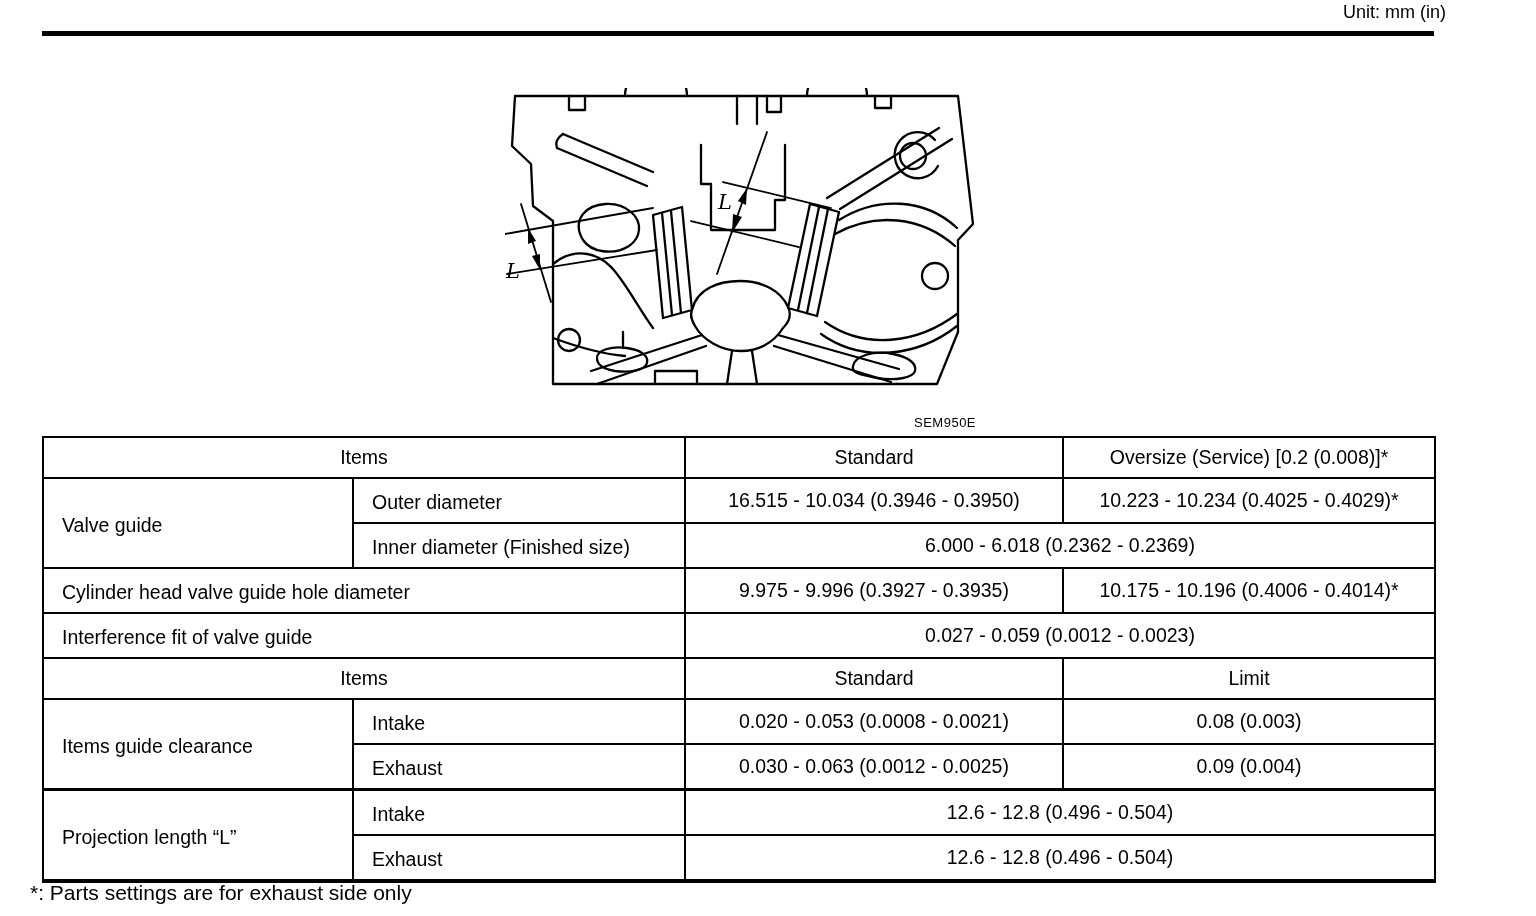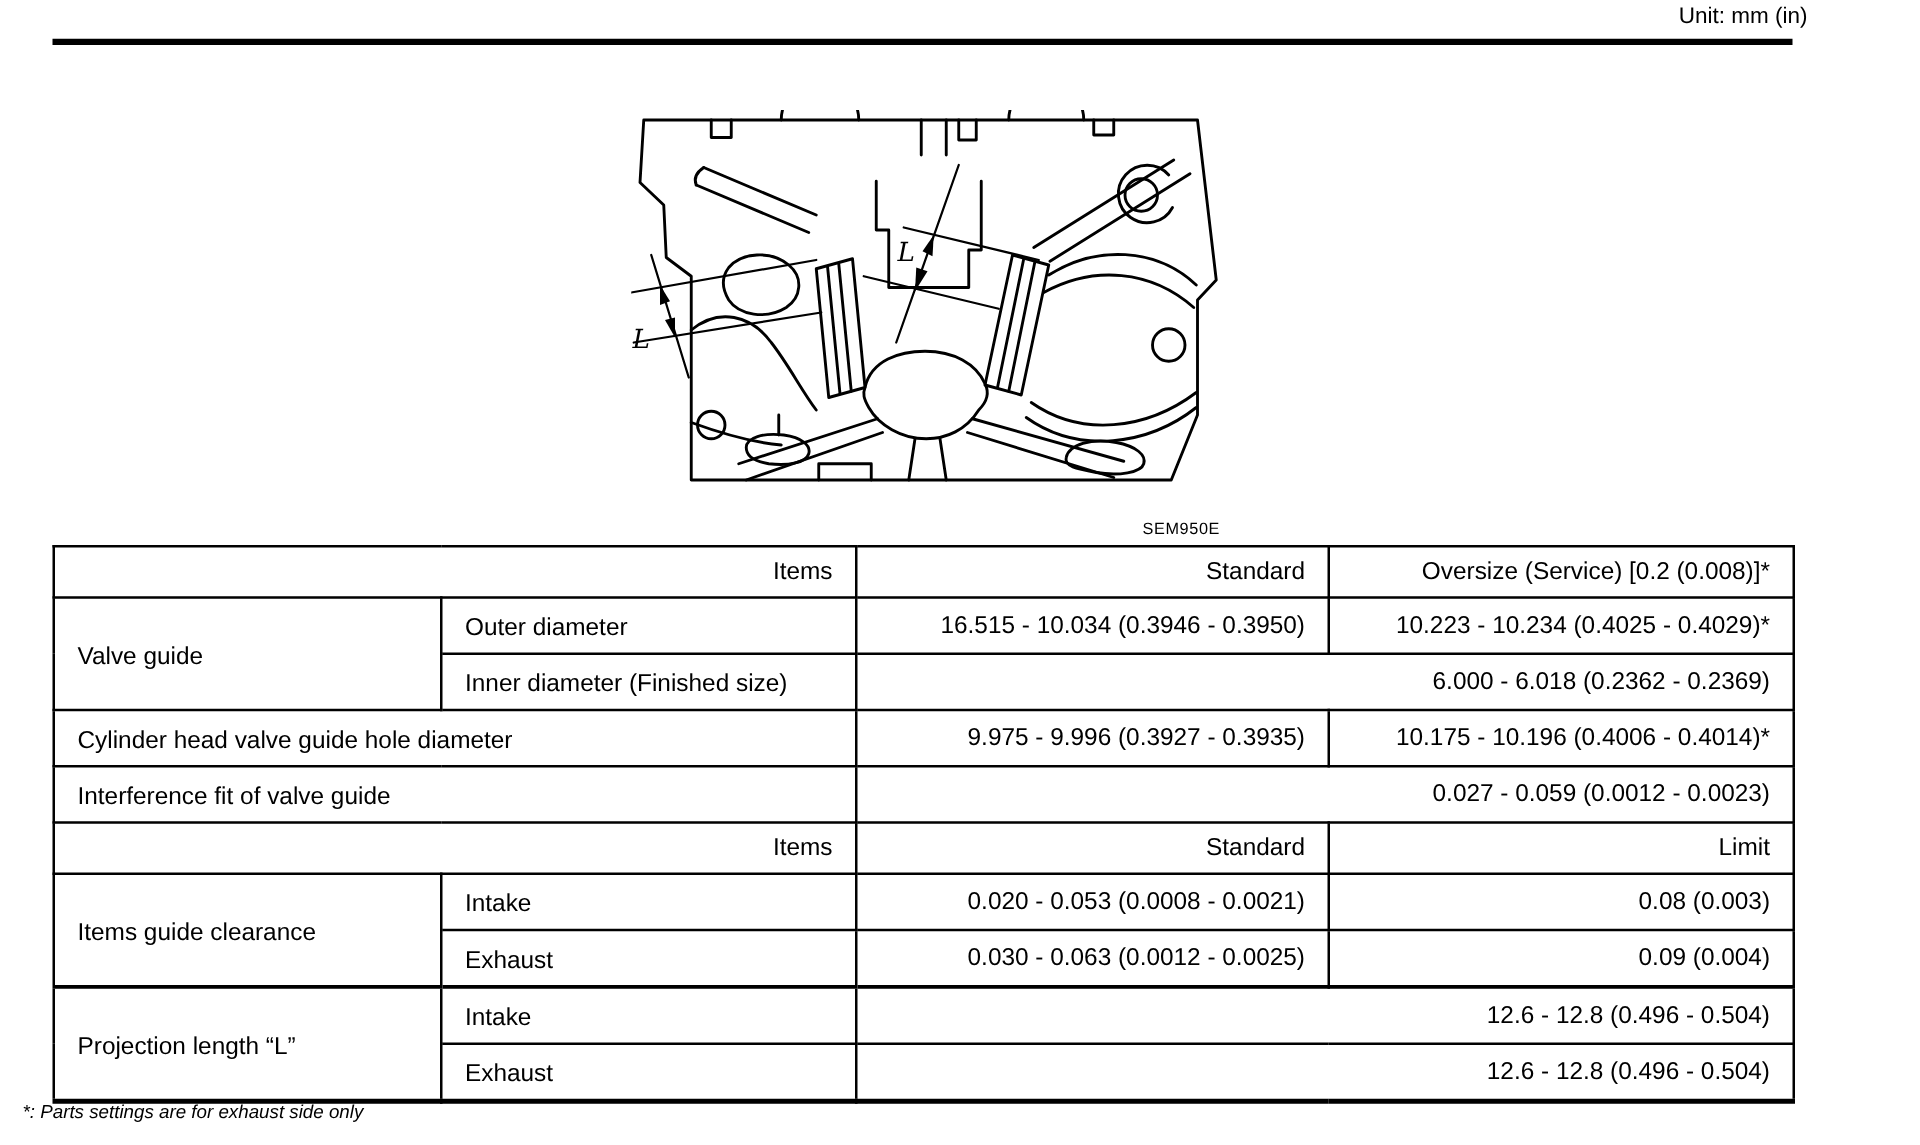--- a/index.html
+++ b/index.html
@@ -20,24 +20,24 @@
   }
   table.spec{
     position:absolute;left:42px;top:436px;width:1392px;
     border-collapse:collapse;table-layout:fixed;
     border:2px solid #000;border-bottom:4px solid #000;
   }
   table.spec td{
     border:2px solid #000;font-size:19.5px;height:39px;
     padding:4px 4px 0 18px;vertical-align:middle;overflow:hidden;white-space:nowrap;
   }
-  table.spec td.c{text-align:right;padding:0 18px;}
+  table.spec td.c{text-align:center;padding:0 18px;}
   tr.thick-top td{border-top:3px solid #000;}
   .footnote{
-    position:absolute;left:18px;top:881px;font-size:15px;white-space:nowrap;font-style:italic;
+    position:absolute;left:30px;top:881px;font-size:21px;white-space:nowrap;
   }
   svg text.dim{
     font-family:"DejaVu Serif", serif;font-style:italic;font-size:21px;fill:#000;stroke:none;
   }
 </style>
 </head>
 <body>
 
 <div class="unit-label">Unit: mm (in)</div>
 <div class="top-rule"></div>

